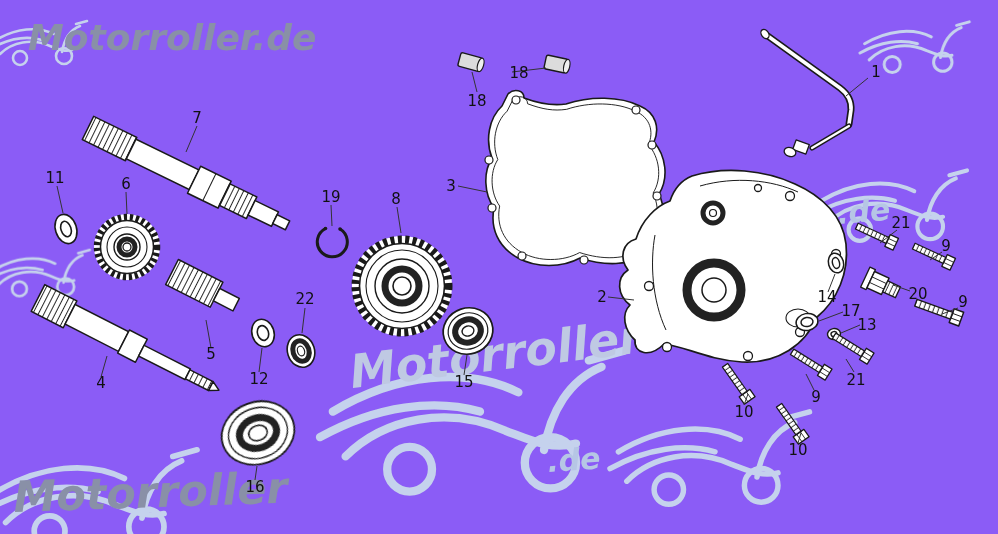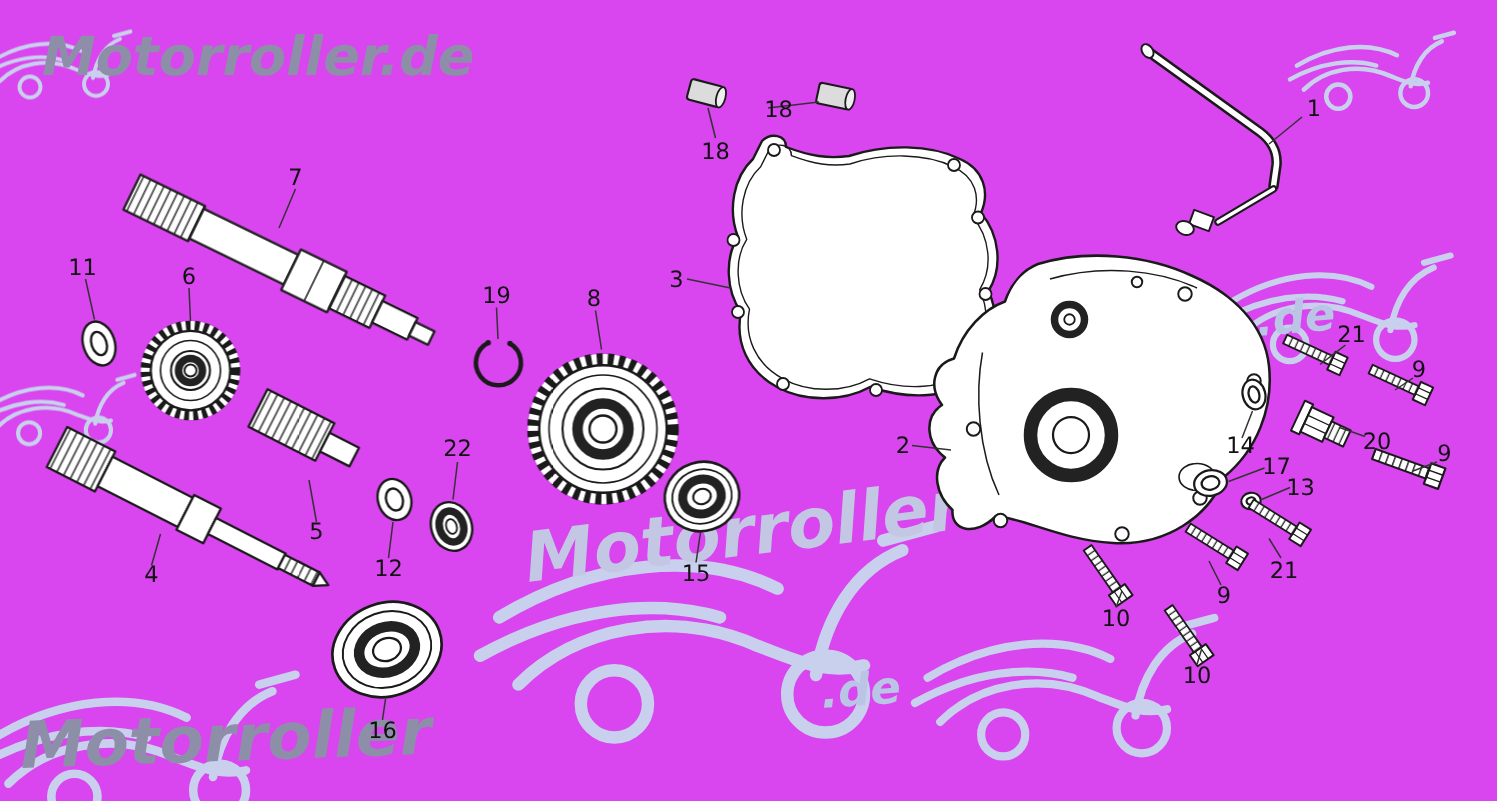--- a/index.html
+++ b/index.html
@@ -1,16 +1,16 @@
 <!DOCTYPE html>
 <html><head>
 <meta charset="utf-8">
 <style>
   html,body{margin:0;padding:0;background:#fff;}
-  .stage{position:relative;width:998px;height:534px;background:#d946ef;overflow:hidden;
+  .stage{position:relative;width:998px;height:534px;background:#8b5cf6;overflow:hidden;
          font-family:"DejaVu Sans","Liberation Sans",sans-serif;}
   svg{display:block;}
   text.part-num{font-family:"DejaVu Sans","Liberation Sans",sans-serif;font-size:15px;fill:#111;}
   text.brand-gray{font-family:"DejaVu Sans","Liberation Sans",sans-serif;font-style:italic;font-weight:bold;fill:#8a93a3;}
   text.brand-blue{font-family:"DejaVu Sans","Liberation Sans",sans-serif;font-style:italic;font-weight:bold;fill:#c2cfe2;}
   text.de-blue{font-family:"DejaVu Sans","Liberation Sans",sans-serif;font-style:italic;font-weight:bold;fill:#b9cce4;}
 </style>
 </head>
 <body>
 

